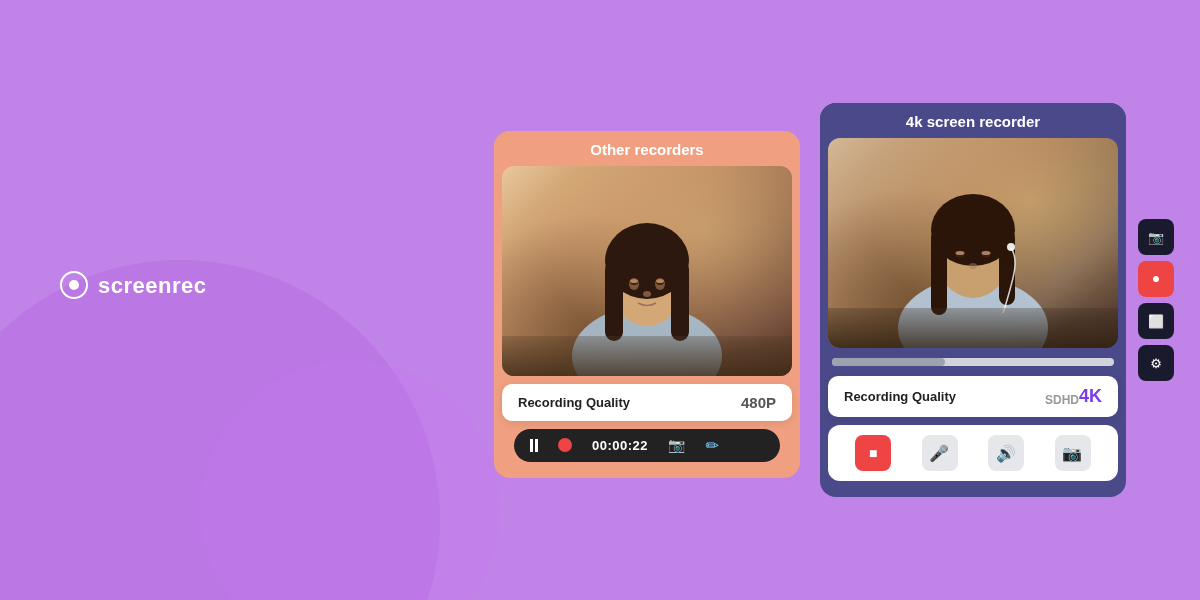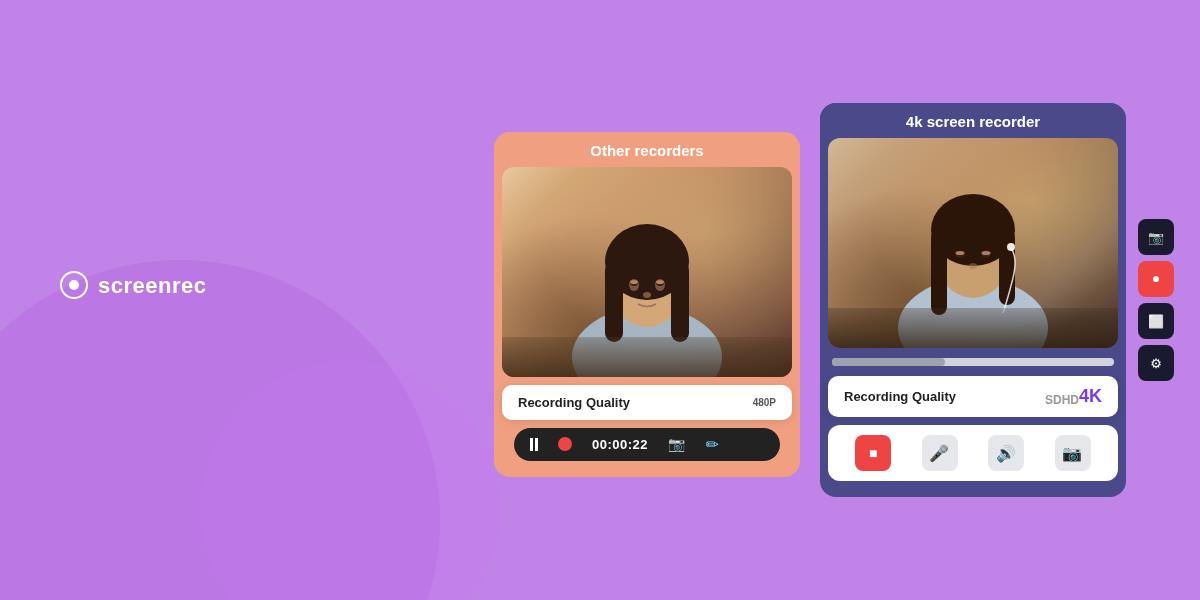--- a/index.html
+++ b/index.html
@@ -169,21 +169,21 @@
       box-shadow: 0 2px 8px rgba(0,0,0,0.1);
     }
 
     .quality-label {
       font-weight: 700;
       font-size: 13px;
       color: #222;
     }
 
     .quality-value {
-      font-size: 10px;
+      font-size: 15px;
       font-weight: 600;
       color: #555;
     }
 
     .quality-options {
       display: flex;
       align-items: flex-end;
       gap: 0;
     }
 

